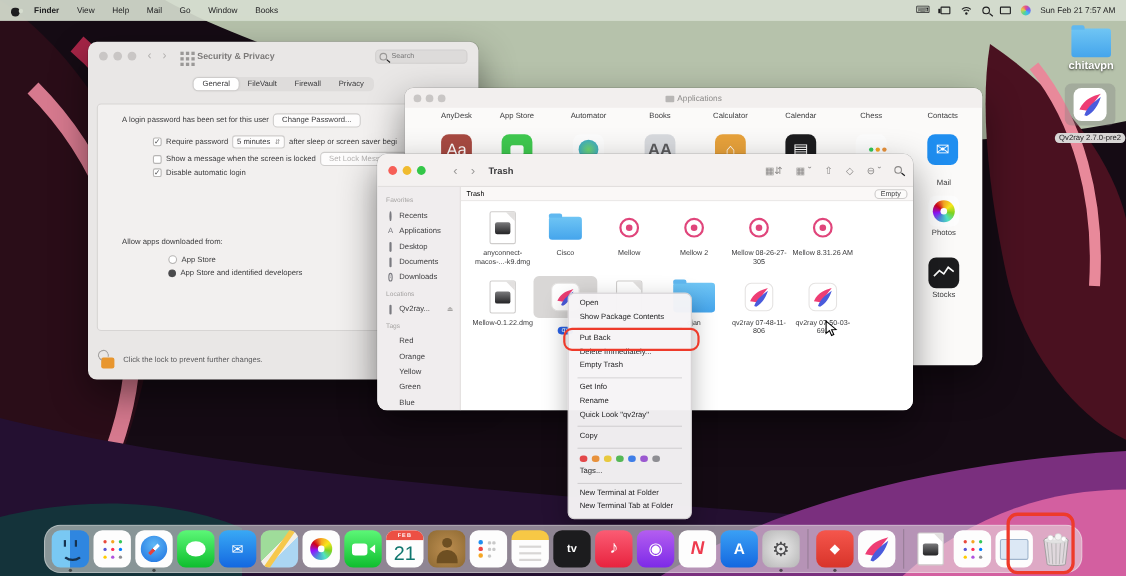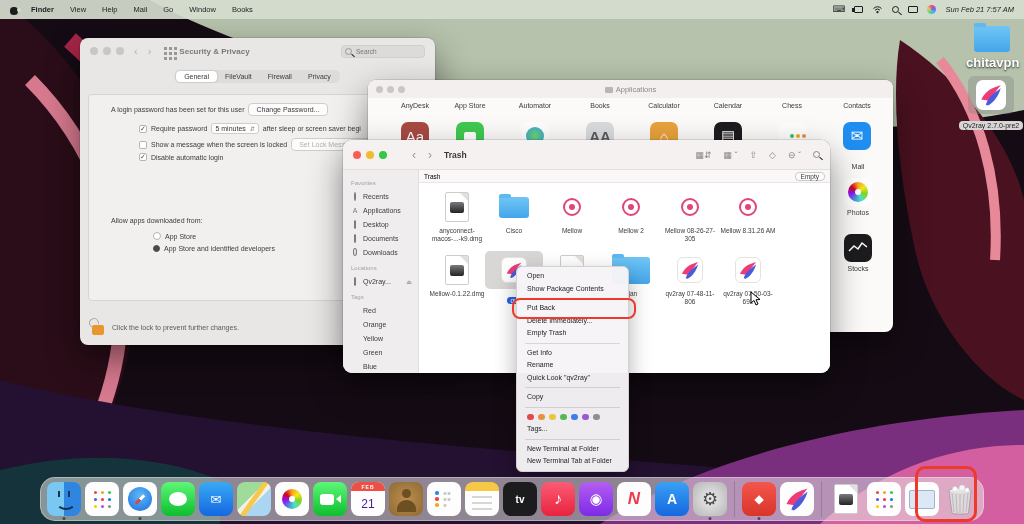--- a/index.html
+++ b/index.html
@@ -18,21 +18,21 @@
   .apple-logo::before { content:''; position:absolute; left:0; top:2px; width:8px; height:8px; border-radius:45% 45% 48% 48%; background:#1d1d1f; }
   .apple-logo::after { content:''; position:absolute; right:-2px; top:3px; width:4px; height:4px; border-radius:50%; background:rgba(214,221,207,1); }
   #mb-right { margin-left:auto; display:flex; align-items:center; gap:9px; }
   .st-ic { color:#1d1d1f; font-size:9px; line-height:1; }
   .stage-ic { width:9px; height:7px; border:1px solid #1d1d1f; border-radius:1px; position:relative; }
   .stage-ic::before { content:''; position:absolute; left:-3px; top:1px; width:2px; height:4px; background:#1d1d1f; }
   .disp-ic { width:10px; height:7px; border:1px solid #1d1d1f; border-radius:1px; }
   .lens { width:7px; height:7px; border:1.2px solid #1d1d1f; border-radius:50%; position:relative; }
   .lens::after { content:''; position:absolute; left:5px; top:6px; width:4px; height:1.2px; background:#1d1d1f; transform:rotate(40deg); }
   .siri-ic { width:9px; height:9px; border-radius:50%; background:conic-gradient(#e84a8a,#7a5cf0,#3db8f5,#58d78a,#e8c84a,#e84a8a); }
-  #clock { font-size:7.5px;font-style:italic; }
+  #clock { font-size:7.5px; }
 
   
   .tl { width:8px; height:8px; border-radius:50%; display:inline-block; margin-right:5px; }
   .tl.red{background:#f65f57;} .tl.yel{background:#f0bb2f;} .tl.grn{background:#34c748;}
   .tl.dim{background:#c9c6c5;}
 
   
   .win { position:absolute; border-radius:8px; box-shadow:0 14px 34px rgba(0,0,0,0.45), 0 0 0 0.5px rgba(0,0,0,0.2); }
 
   
@@ -128,21 +128,21 @@
   .ci { padding:2px 10px; line-height:8.5px; white-space:nowrap; }
   .csep { height:1px; background:rgba(0,0,0,0.12); margin:3px 8px; }
   #putback { position:relative; }
   #putback .anno { position:absolute; left:-5px; right:-8px; top:-4px; bottom:-4px;
     border:2.5px solid #ee3a2a; border-radius:8px; pointer-events:none; }
   #ctx-dots { display:flex; gap:4.5px; padding:3px 10px; }
   #ctx-dots span { width:6.5px; height:6.5px; border-radius:50%; }
 
   
   .dsk { position:absolute; text-align:center; z-index:5; }
-  .dsk .dlabel { font-size:13px; font-weight:bold; color:#fff; text-shadow:0 1px 2px rgba(0,0,0,0.8); margin-top:3px; }
+  .dsk .dlabel { font-size:10px; font-weight:bold; color:#fff; text-shadow:0 1px 2px rgba(0,0,0,0.8); margin-top:3px; }
   #qv-desk .sel-box { width:46px; height:38px; margin:0 auto; background:rgba(130,130,130,0.35); border-radius:6px;
     display:flex; align-items:center; justify-content:center; }
   #qv-desk .qvic { width:30px; height:30px; background:#fff; border-radius:7px; display:flex; align-items:center; justify-content:center; }
   #qv-desk .dlabel2 { display:inline-block; background:#d8d6d5; color:#1d1d1f; font-size:7px; border-radius:4px; padding:1px 4px; margin-top:3px; }
 
   
   #dock { position:absolute; left:50%; transform:translateX(-50%); bottom:3px; height:44px;
     background:rgba(232,230,228,0.55); border:1px solid rgba(255,255,255,0.35); border-radius:15px;
     display:flex; align-items:center; padding:0 6px; gap:4px; z-index:50; }
   .ditem { position:relative; width:34px; height:34px; }
@@ -167,21 +167,21 @@
   .ic-msg { background:linear-gradient(#5cf777,#0ebe2e); }
   .ic-msg::after { content:''; width:18px; height:14px; background:#fff; border-radius:50%; }
   .ic-mail { background:linear-gradient(#39a9f5,#1468e0); font-size:13px; }
   .ic-maps { background:linear-gradient(135deg,#9fdc9a 0 42%,#f2efe6 42% 58%,#abd6f2 58%); }
   .ic-maps::after { content:''; position:absolute; left:14px; top:-4px; width:5px; height:44px; background:#f6c84c; transform:rotate(35deg); }
   .ic-ft { background:linear-gradient(#5cf777,#0ebe2e); }
   .ic-ft::before { content:''; width:14px; height:11px; background:#fff; border-radius:3px; margin-right:1px; }
   .ic-ft::after { content:''; border:4px solid transparent; border-right:5px solid #fff; margin-left:-3px; }
   .ic-cal { background:#fdfdfd; flex-direction:column; }
   .cal-month { font-size:5px; font-weight:bold; color:#fff; background:#ec5044; width:100%; text-align:center; padding:1.5px 0; letter-spacing:1px; }
-  .cal-day { font-size:12px; color:#4c1d95; flex:1; display:flex; align-items:center; }
+  .cal-day { font-size:18px; color:#0f766e; flex:1; display:flex; align-items:center; }
   .ic-contacts { background:radial-gradient(#bd8e50,#8e6a33); }
   .ic-contacts::before { content:''; position:absolute; left:13px; top:7px; width:9px; height:9px; border-radius:50%; background:#6e4f22; }
   .ic-contacts::after { content:''; position:absolute; left:8px; top:18px; width:19px; height:12px; border-radius:9px 9px 0 0; background:#6e4f22; }
   .ic-rem { background:#fdfdfd; }
   .ic-rem::after { content:''; position:absolute; left:8px; top:9px; width:3.5px; height:3.5px; border-radius:50%; background:#1f8ef0;
     box-shadow:0 6px 0 #ee4444, 0 12px 0 #f5a623, 8px 0.5px 0 -0.5px #c9c9c9, 8px 6.5px 0 -0.5px #c9c9c9, 8px 12.5px 0 -0.5px #c9c9c9, 12px 0.5px 0 -0.5px #c9c9c9, 12px 6.5px 0 -0.5px #c9c9c9; }
   .ic-notes { background:linear-gradient(#f7c845 0 27%, #fdfdfd 27%); }
   .ic-notes::after { content:''; position:absolute; left:7px; top:14px; width:20px; height:1.5px; background:#d8d6d5; box-shadow:0 6px 0 #d8d6d5, 0 12px 0 #d8d6d5; }
   .ic-tv { background:#1c1c1e; font-size:10px; font-weight:bold; }
   .ic-music { background:linear-gradient(#fb5c74,#e8233e); font-size:16px; }

